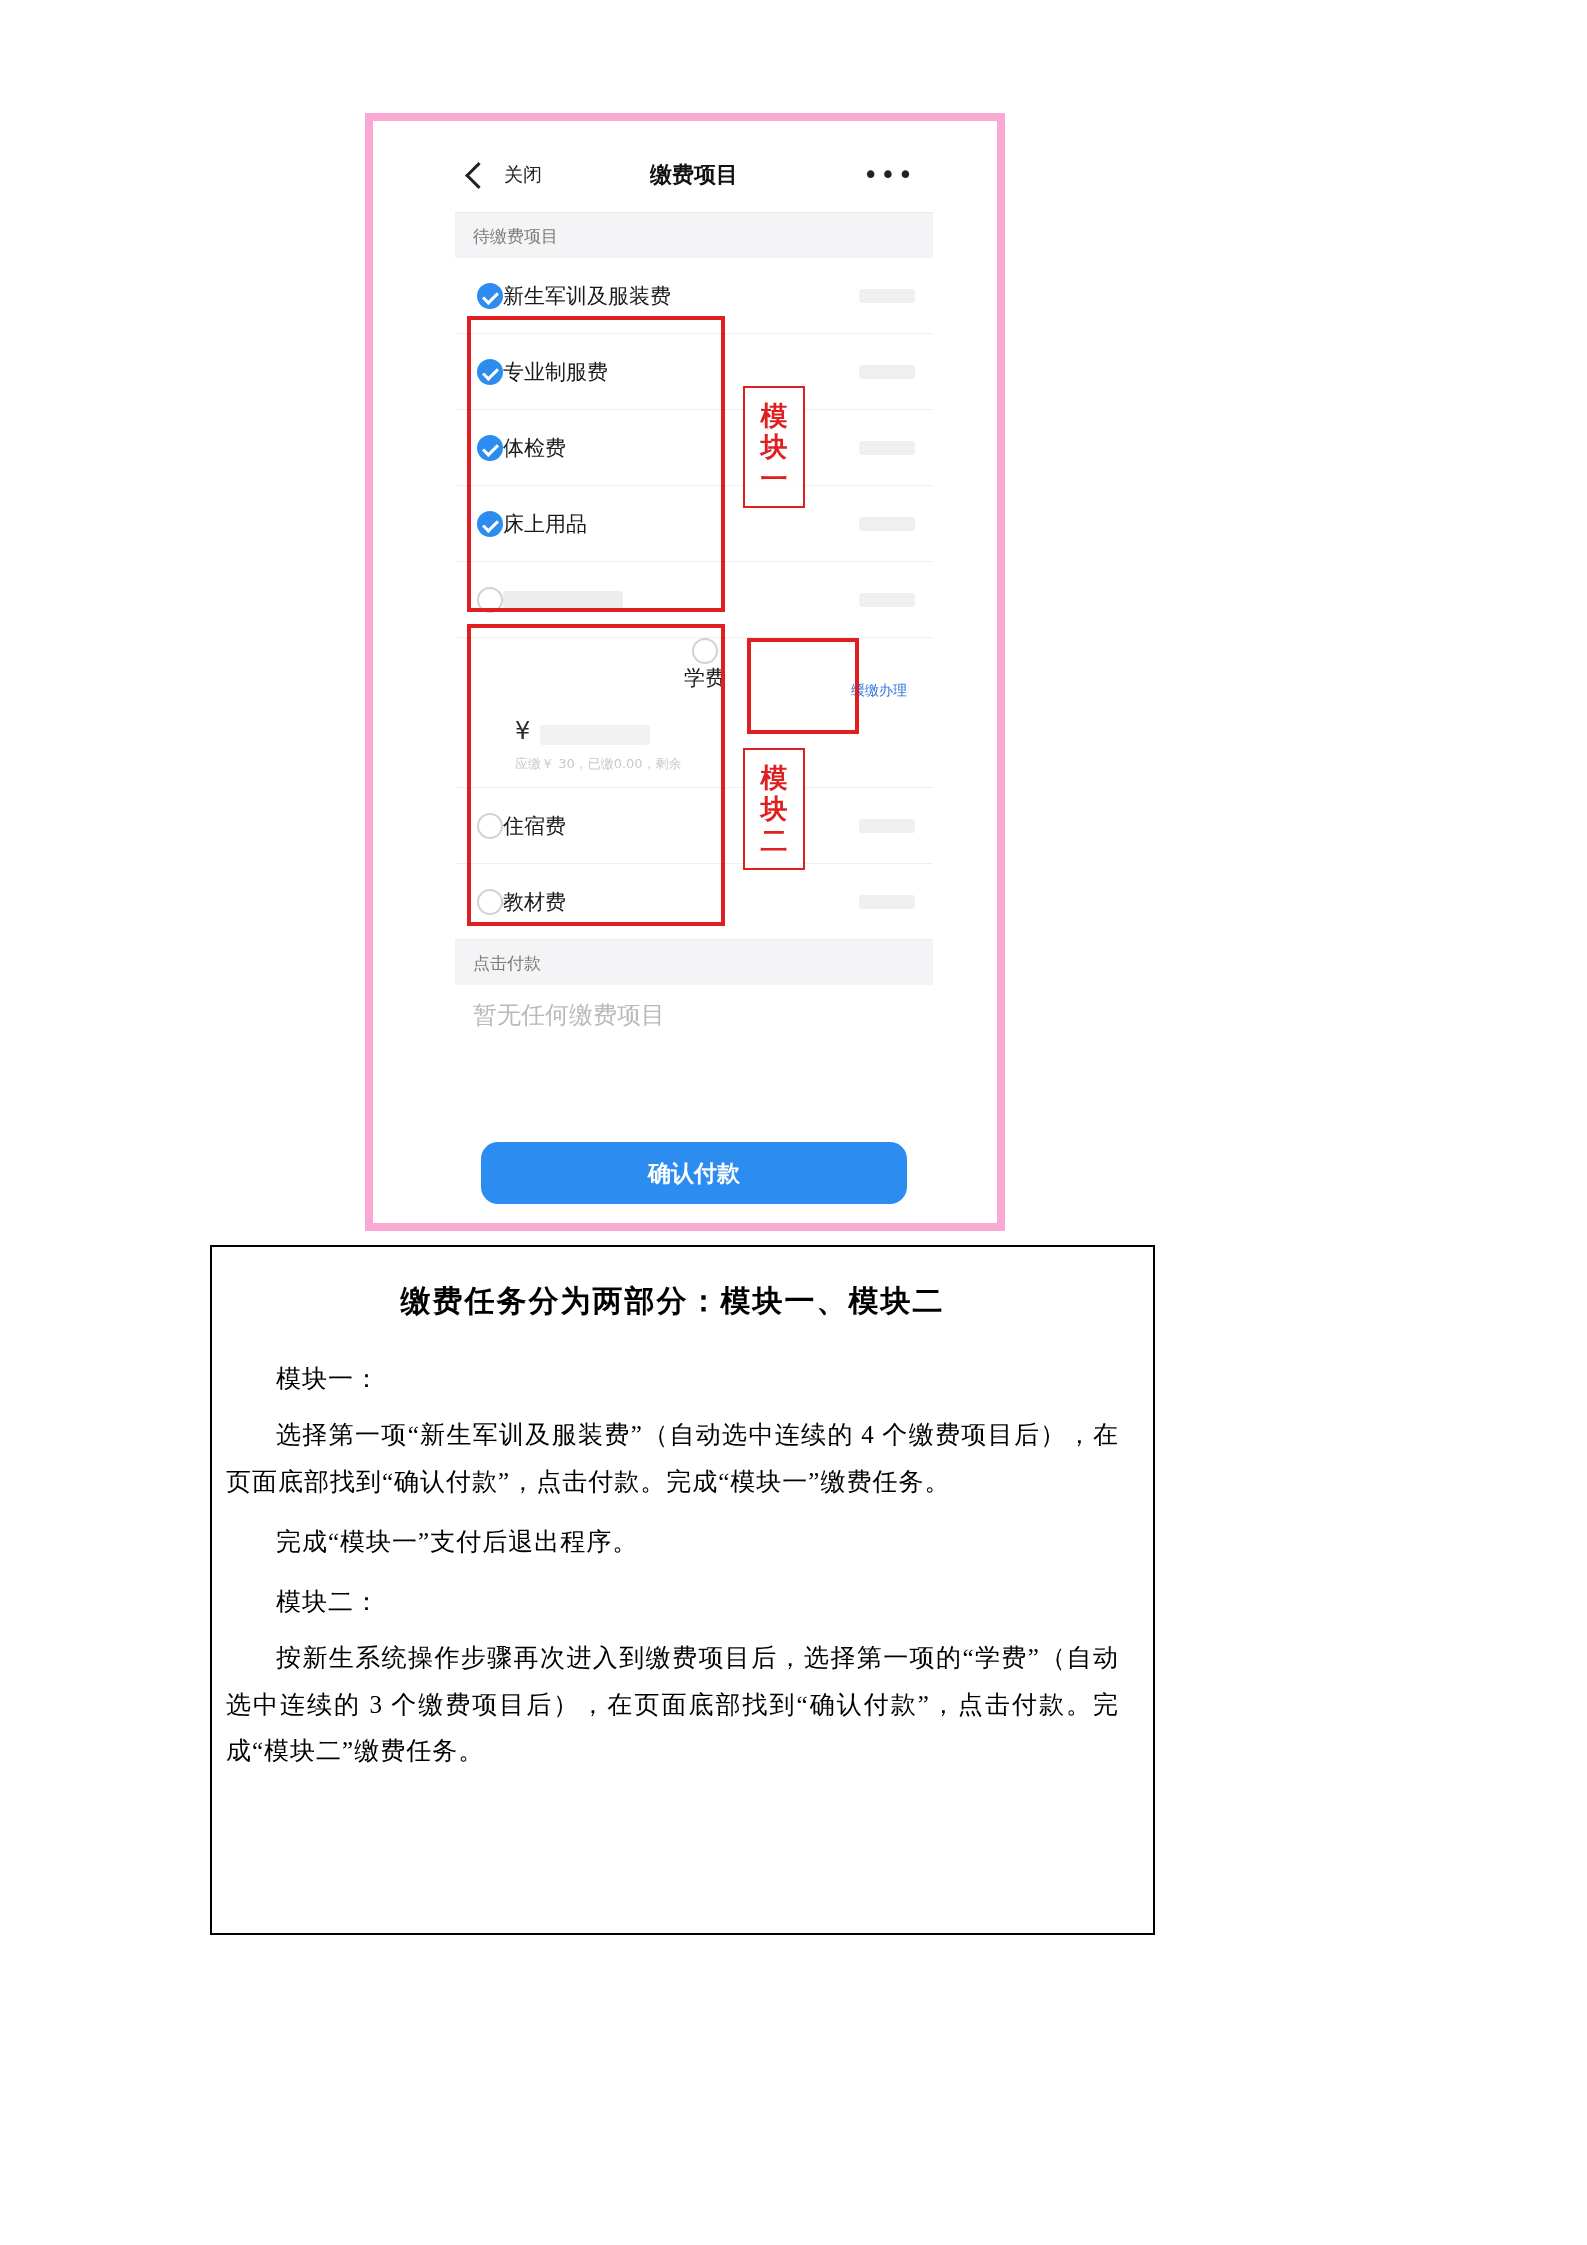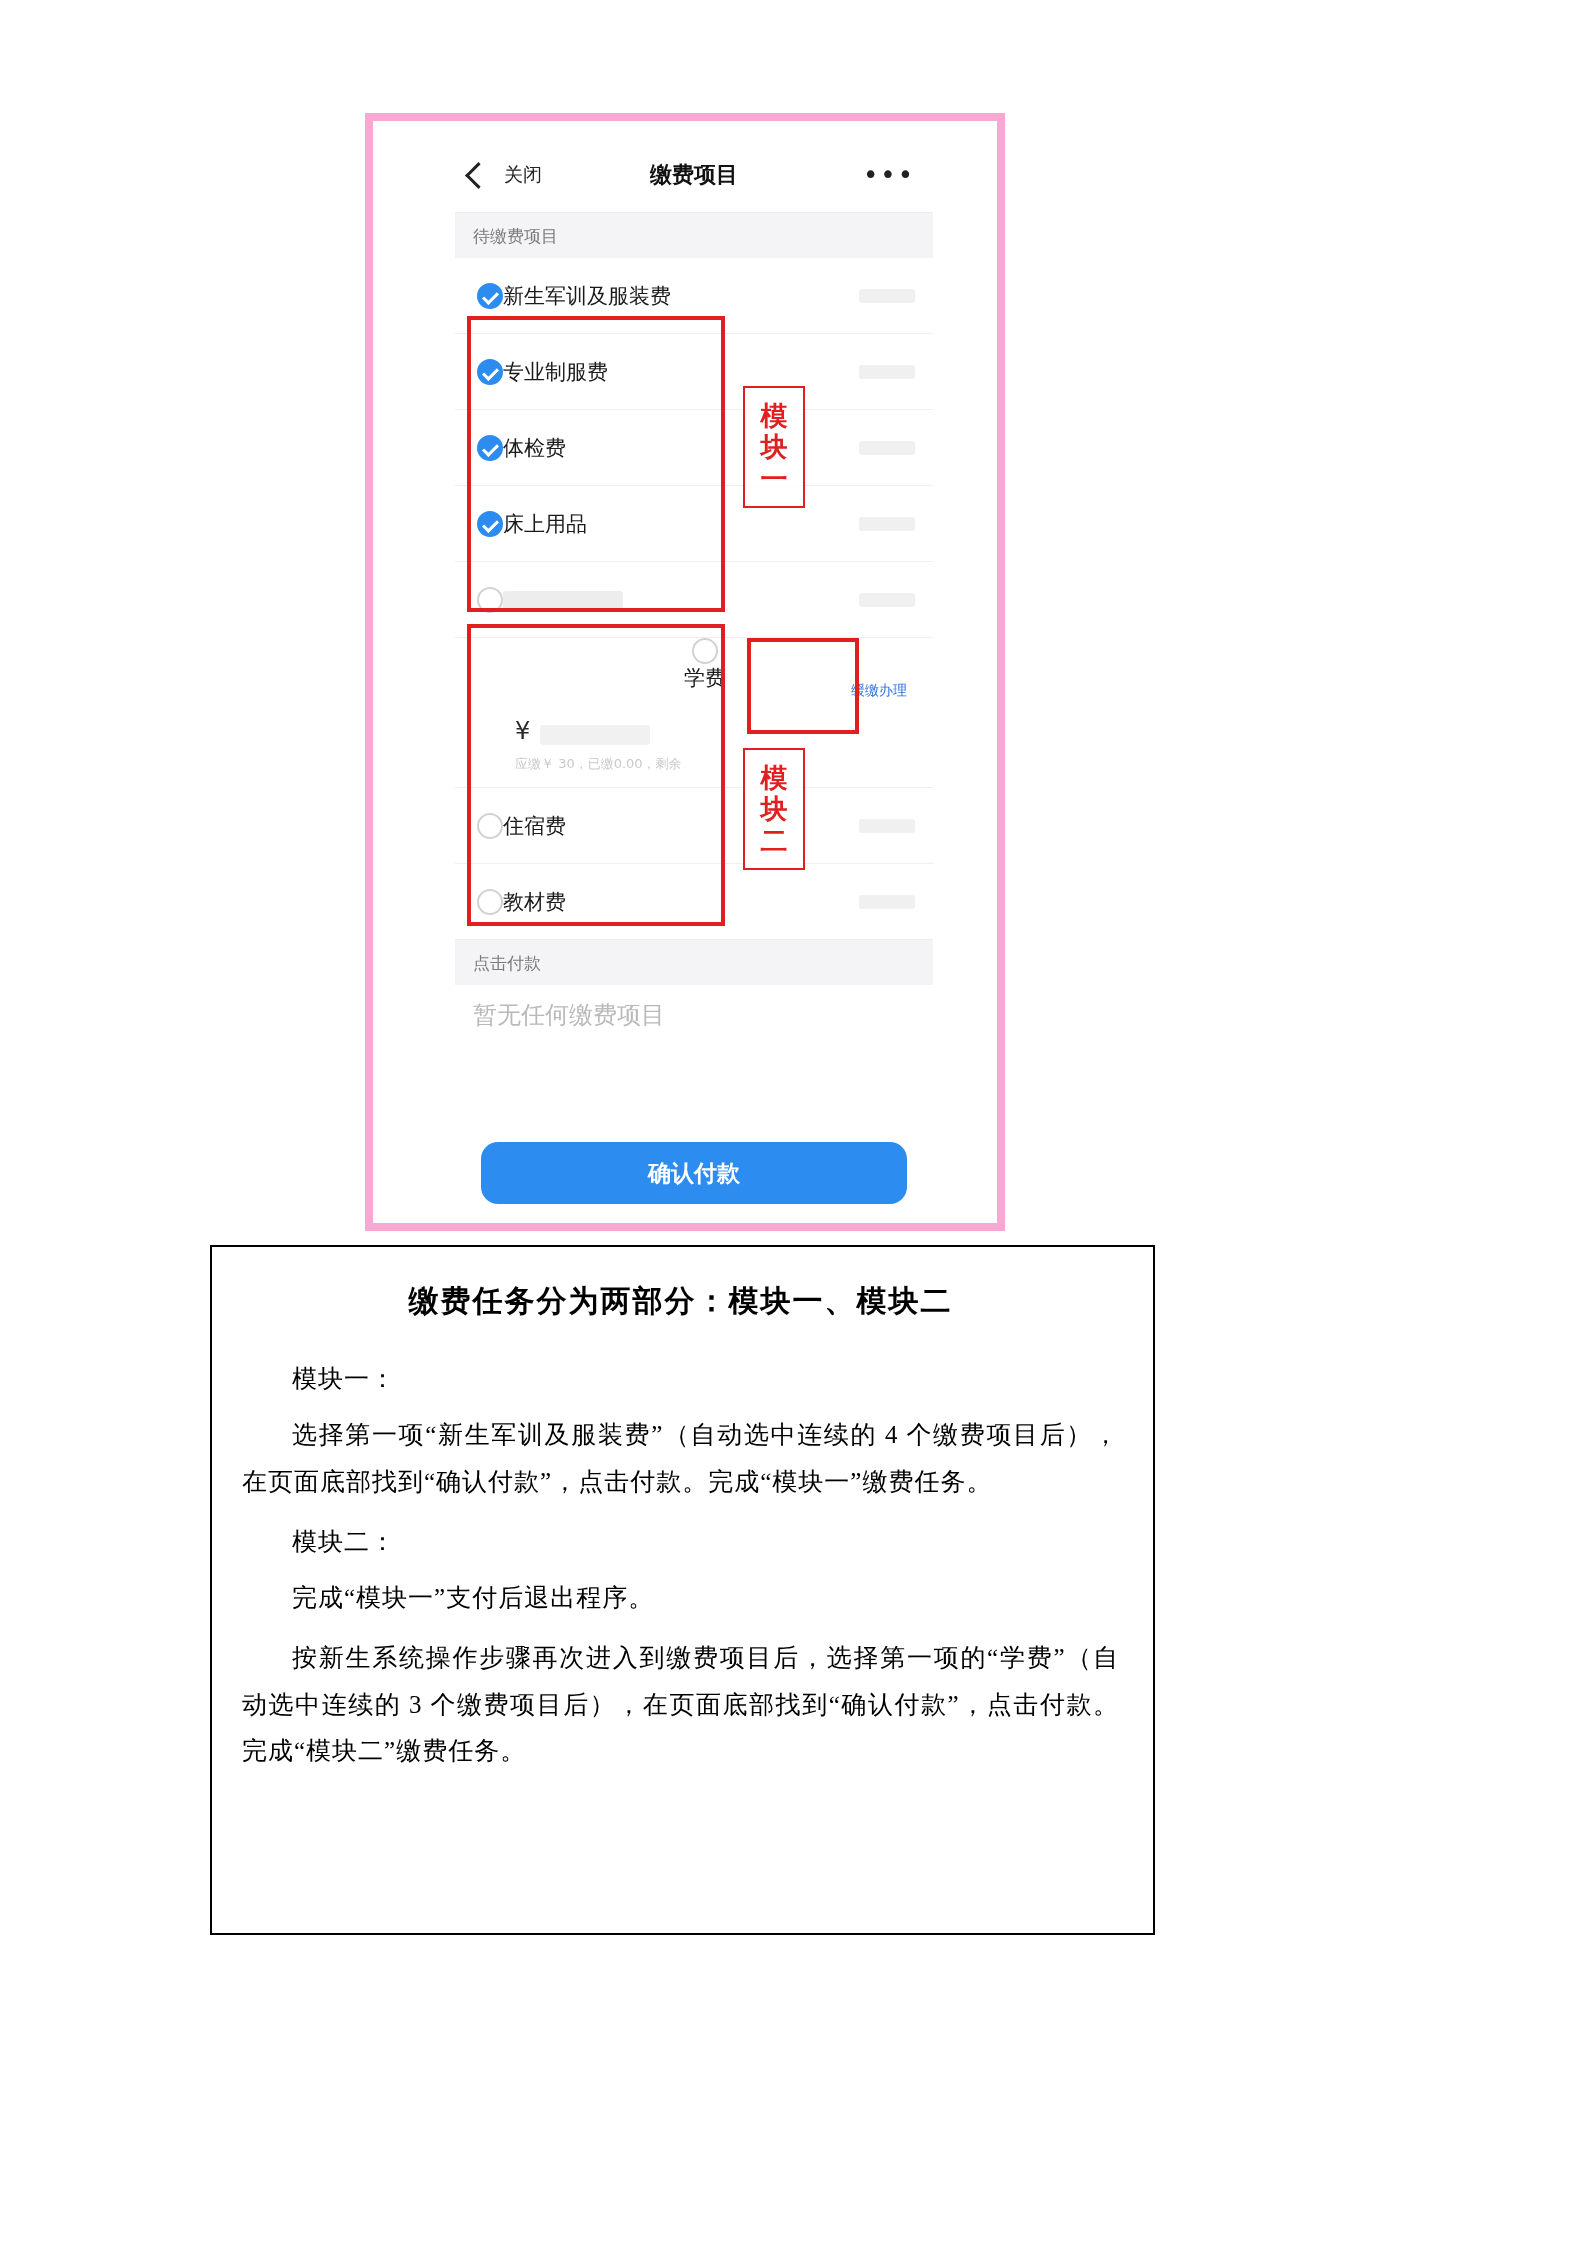--- a/index.html
+++ b/index.html
@@ -232,21 +232,21 @@
   
   .text-frame {
     position: absolute;
     left: 210px;
     top: 1245px;
     width: 945px;
     height: 690px;
     border: 2px solid #000;
     box-sizing: border-box;
     background: #fff;
-    padding: 28px 34px 20px 30px;
+    padding: 28px 34px 20px 14px;
   }
   .tb-title {
     text-align: center;
     font-family: "Liberation Serif", serif;
     font-size: 30px;
     font-weight: bold;
     letter-spacing: 2px;
     color: #000;
     margin-top: 6px;
     margin-bottom: 34px;
@@ -350,16 +350,16 @@
       <span>二</span>
     </div>
 
   </div>
 </div>
 
 <div class="text-frame">
   <div class="tb-title">缴费任务分为两部分：模块一、模块二</div>
   <p class="tb-p tight">模块一：</p>
   <p class="tb-p">选择第一项“新生军训及服装费”（自动选中连续的 4 个缴费项目后），在页面底部找到“确认付款”，点击付款。完成“模块一”缴费任务。</p>
+  <p class="tb-p">完成“模块一”支付后退出程序。</p>
   <p class="tb-p tight">模块二：</p>
-  <p class="tb-p">完成“模块一”支付后退出程序。</p>
   <p class="tb-p">按新生系统操作步骤再次进入到缴费项目后，选择第一项的“学费”（自动选中连续的 3 个缴费项目后），在页面底部找到“确认付款”，点击付款。完成“模块二”缴费任务。</p>
 </div>
 
 </body></html>

